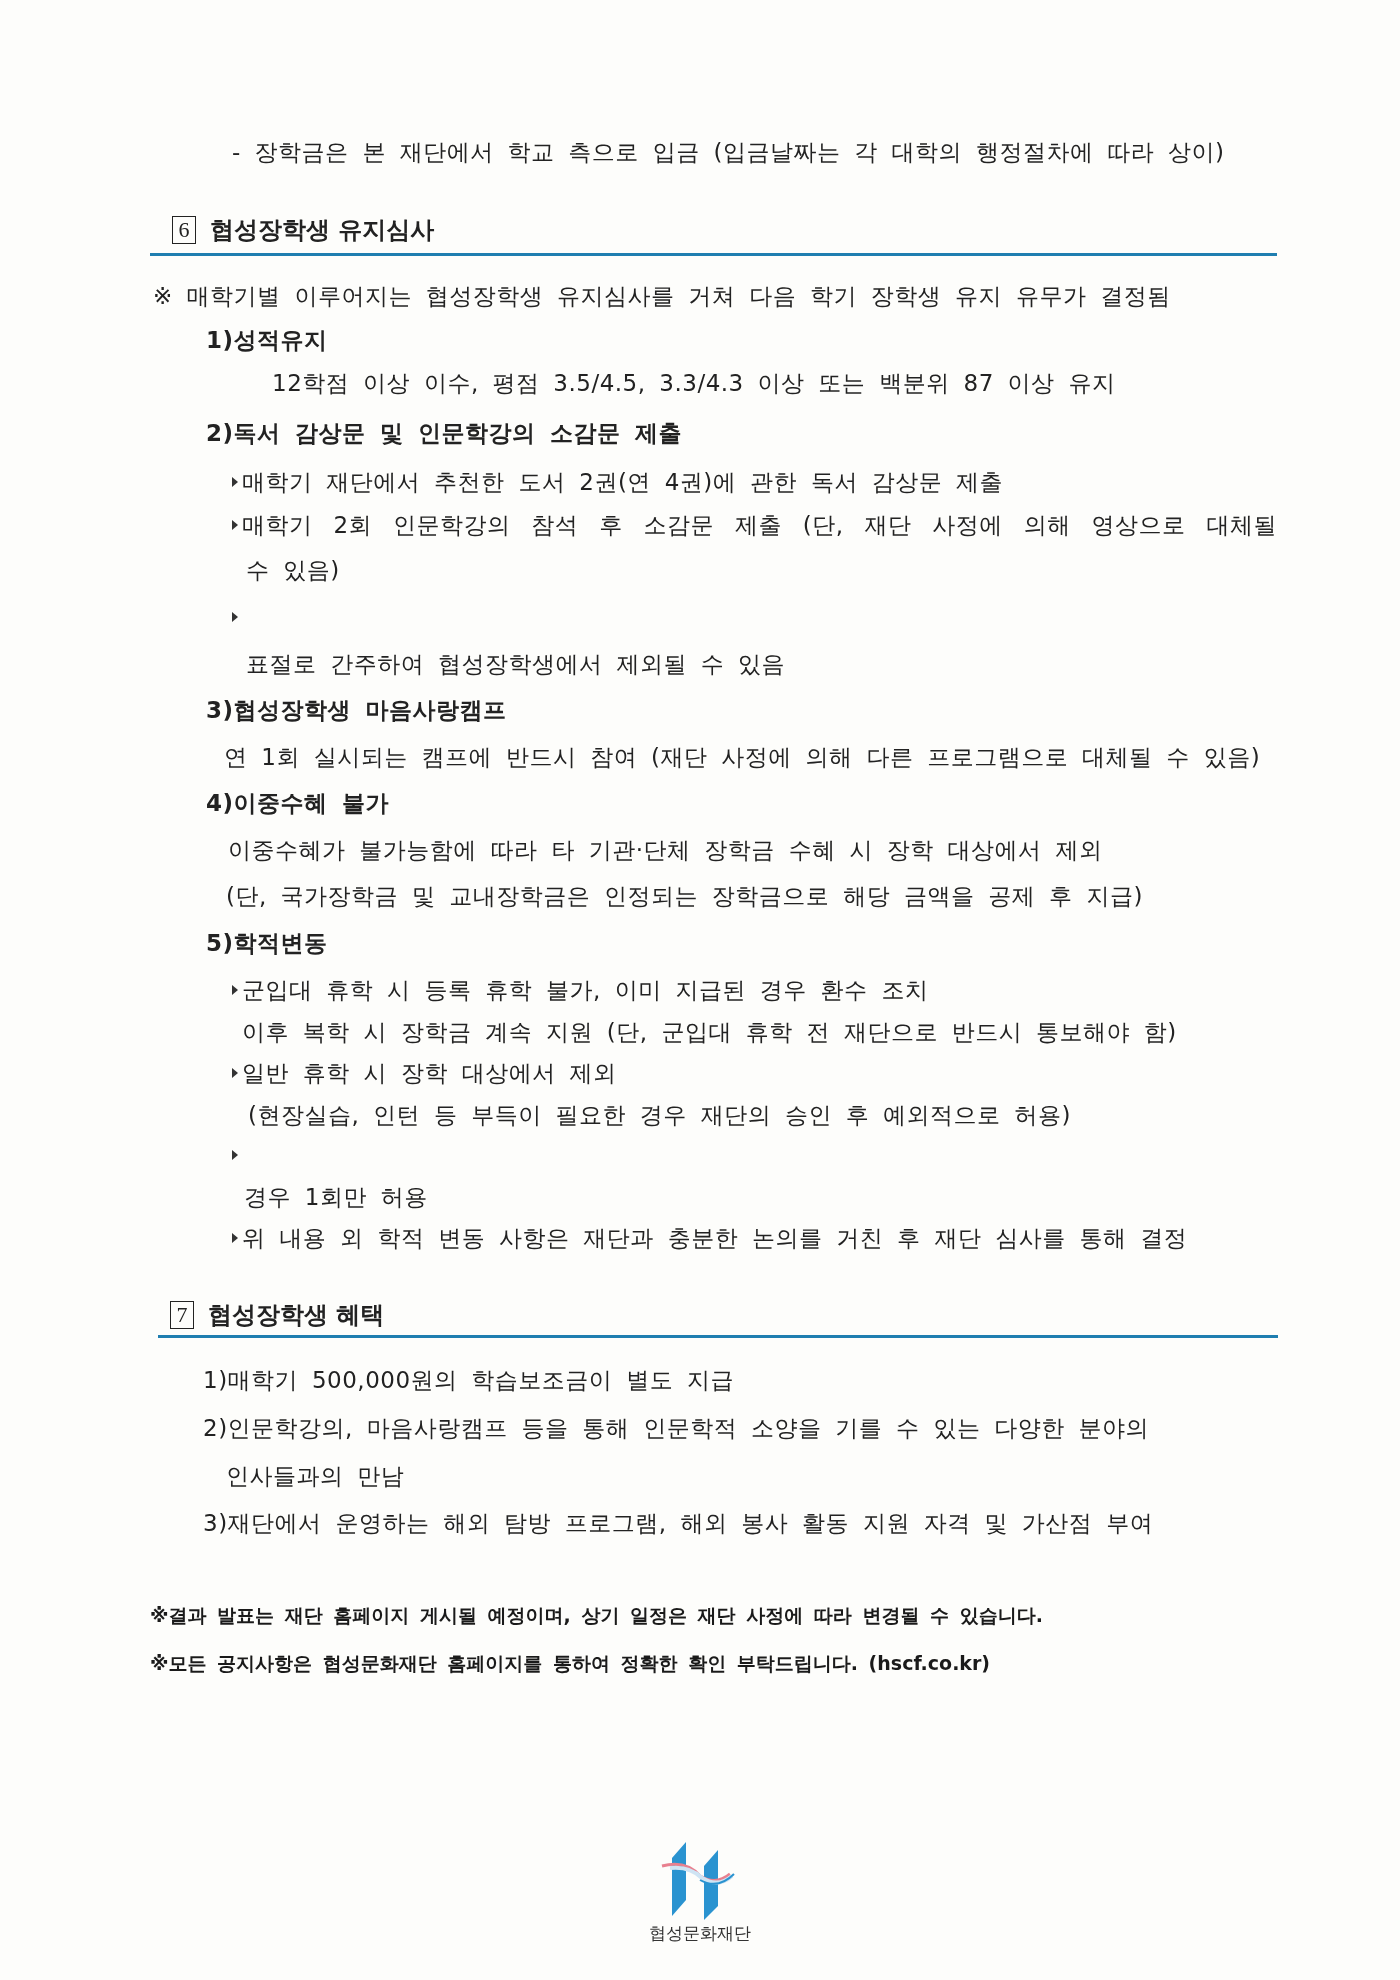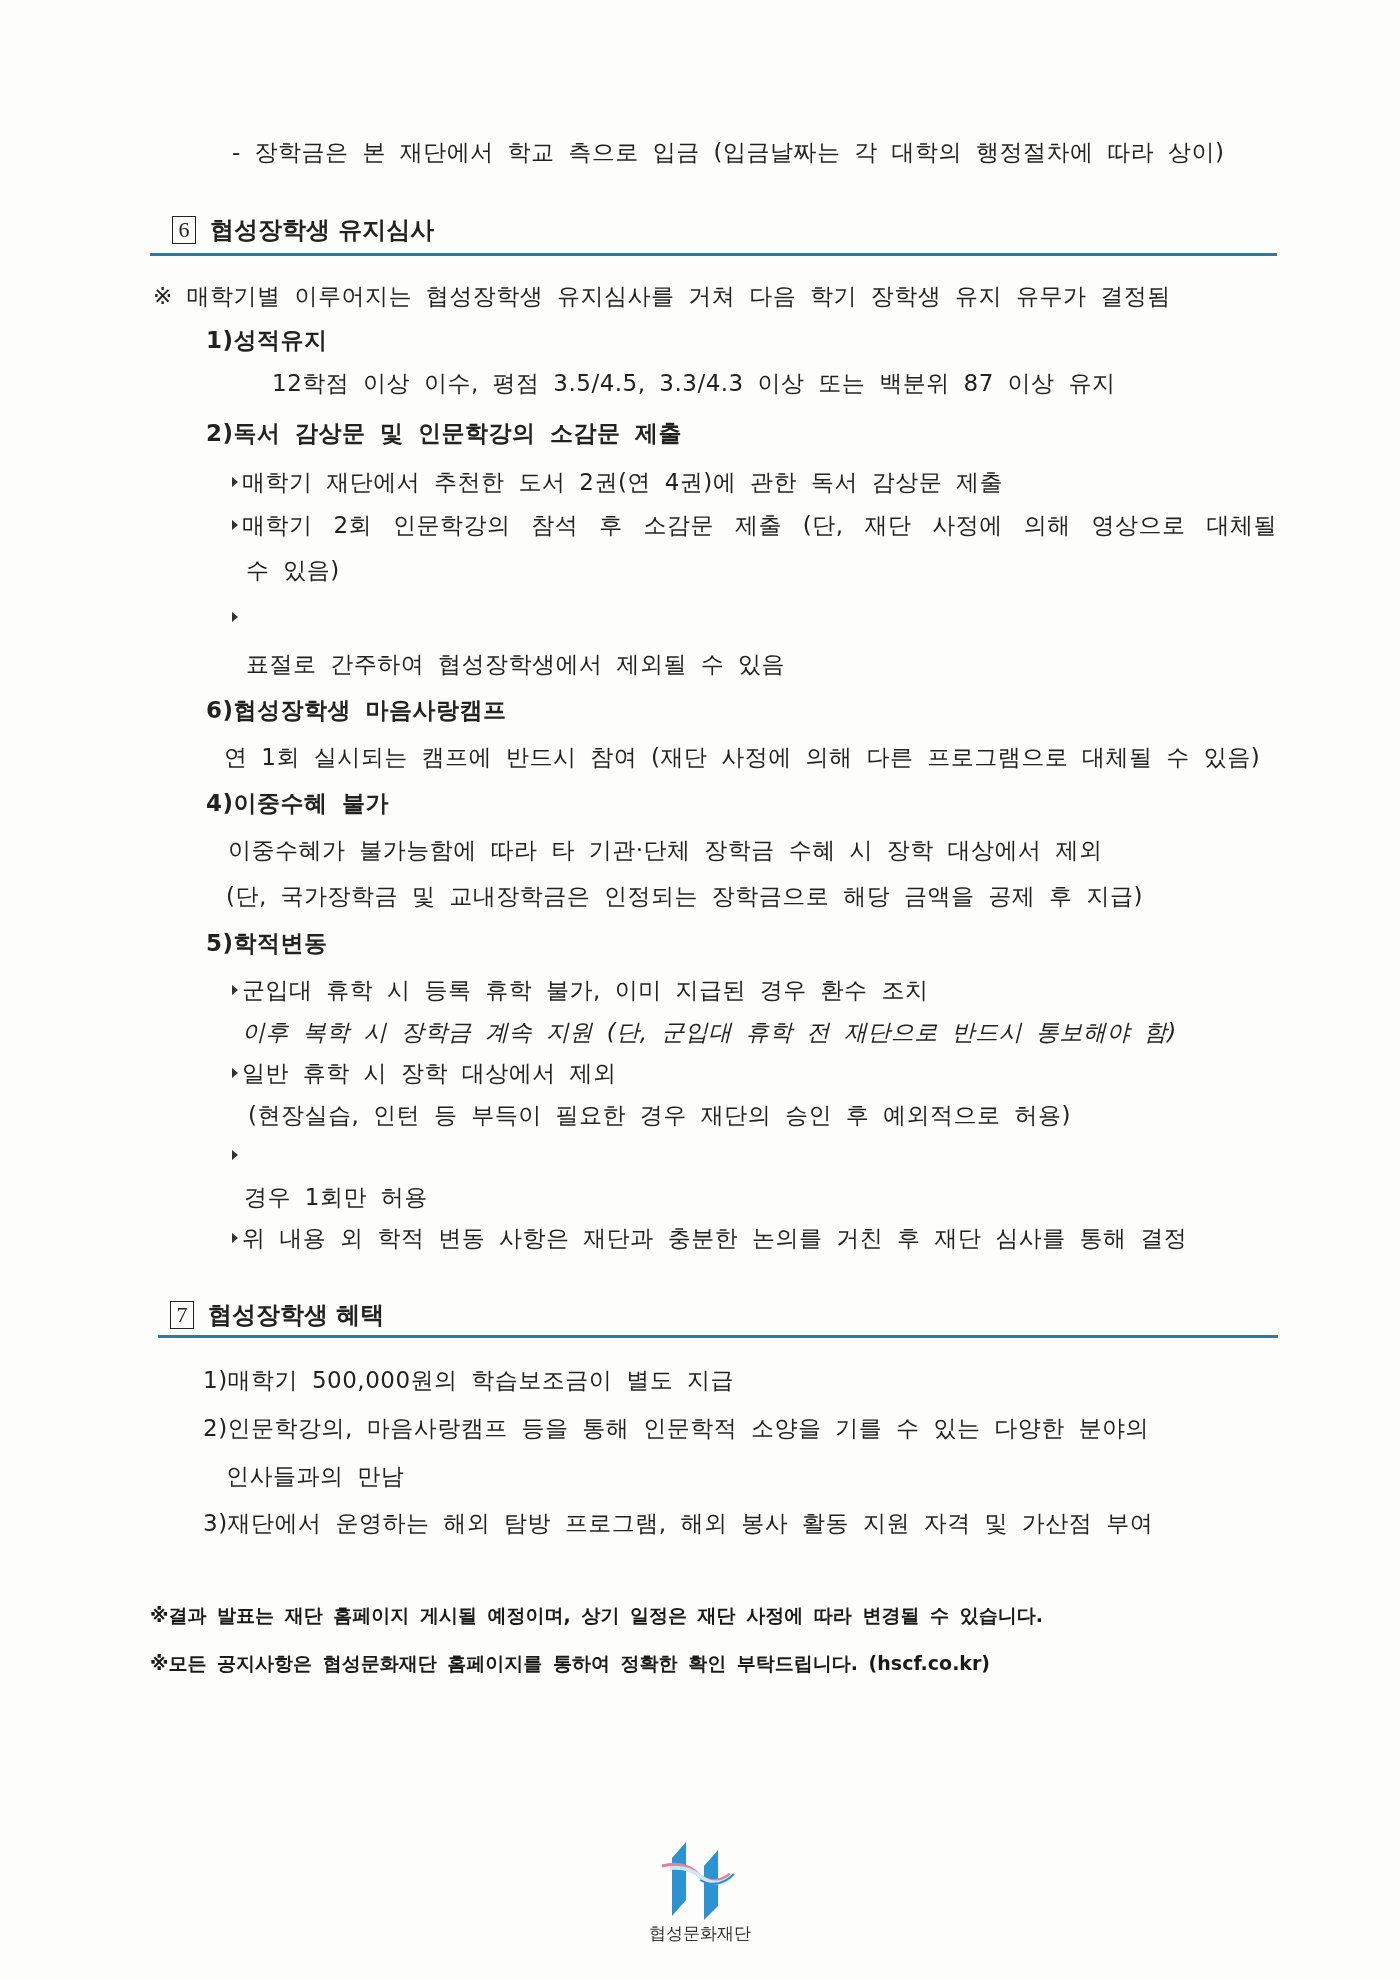--- a/index.html
+++ b/index.html
@@ -34,30 +34,30 @@
   <div class="ln bold" style="left:206px;top:325px;">1)성적유지</div>
   <div class="ln" style="left:232px;top:368px;margin-left:40px;">12학점 이상 이수, 평점 3.5/4.5, 3.3/4.3 이상 또는 백분위 87 이상 유지</div>
 
   <div class="ln bold" style="left:206px;top:418px;">2)독서 감상문 및 인문학강의 소감문 제출</div>
   <div class="ln" style="left:232px;top:467px;"><span class="bullet"></span><span>매학기 재단에서 추천한 도서 2권(연 4권)에 관한 독서 감상문 제출</span></div>
   <div class="ln just" style="left:232px;top:510px;width:1045px;"><span class="bullet"></span><span>매학기 2회 인문학강의 참석 후 소감문 제출 (단, 재단 사정에 의해 영상으로 대체될</span></div>
   <div class="ln" style="left:246px;top:555px;">수 있음)</div>
   <div class="ln just" style="left:232px;top:602px;width:1045px;"><span class="bullet"></span></div>
   <div class="ln" style="left:246px;top:649px;">표절로 간주하여 협성장학생에서 제외될 수 있음</div>
 
-  <div class="ln bold" style="left:206px;top:695px;">6)협성장학생 마음사랑캠프</div>
+  <div class="ln bold" style="left:206px;top:695px;">3)협성장학생 마음사랑캠프</div>
   <div class="ln" style="left:224px;top:742px;">연 1회 실시되는 캠프에 반드시 참여 (재단 사정에 의해 다른 프로그램으로 대체될 수 있음)</div>
 
   <div class="ln bold" style="left:206px;top:788px;">4)이중수혜 불가</div>
   <div class="ln" style="left:228px;top:835px;">이중수혜가 불가능함에 따라 타 기관·단체 장학금 수혜 시 장학 대상에서 제외</div>
   <div class="ln" style="left:226px;top:881px;">(단, 국가장학금 및 교내장학금은 인정되는 장학금으로 해당 금액을 공제 후 지급)</div>
 
   <div class="ln bold" style="left:206px;top:928px;">5)학적변동</div>
   <div class="ln" style="left:232px;top:975px;"><span class="bullet"></span><span>군입대 휴학 시 등록 휴학 불가, 이미 지급된 경우 환수 조치</span></div>
-  <div class="ln" style="left:242px;top:1017px;font-style:italic;">이후 복학 시 장학금 계속 지원 (단, 군입대 휴학 전 재단으로 반드시 통보해야 함)</div>
+  <div class="ln" style="left:242px;top:1017px;">이후 복학 시 장학금 계속 지원 (단, 군입대 휴학 전 재단으로 반드시 통보해야 함)</div>
   <div class="ln" style="left:232px;top:1058px;"><span class="bullet"></span><span>일반 휴학 시 장학 대상에서 제외</span></div>
   <div class="ln" style="left:248px;top:1100px;">(현장실습, 인턴 등 부득이 필요한 경우 재단의 승인 후 예외적으로 허용)</div>
   <div class="ln" style="left:232px;top:1140px;"><span class="bullet"></span></div>
   <div class="ln" style="left:244px;top:1182px;">경우 1회만 허용</div>
   <div class="ln" style="left:232px;top:1223px;"><span class="bullet"></span><span>위 내용 외 학적 변동 사항은 재단과 충분한 논의를 거친 후 재단 심사를 통해 결정</span></div>
 
   <div class="sec-head" style="left:170px;top:1300px;">
     <span class="num-box">7</span>
     <span>협성장학생 혜택</span>
   </div>

